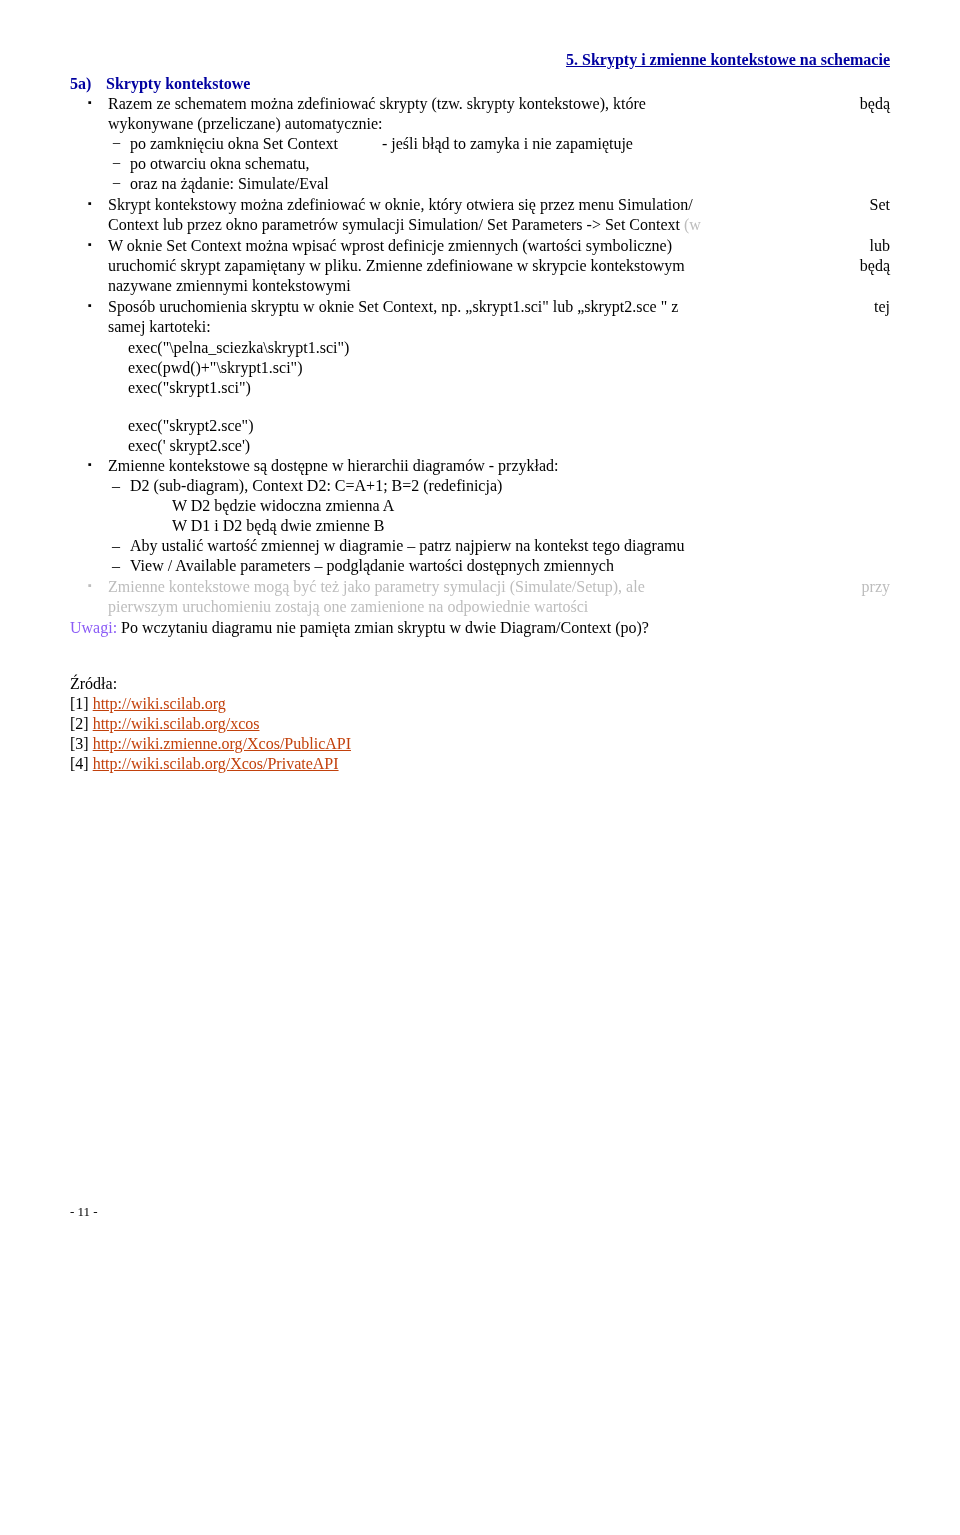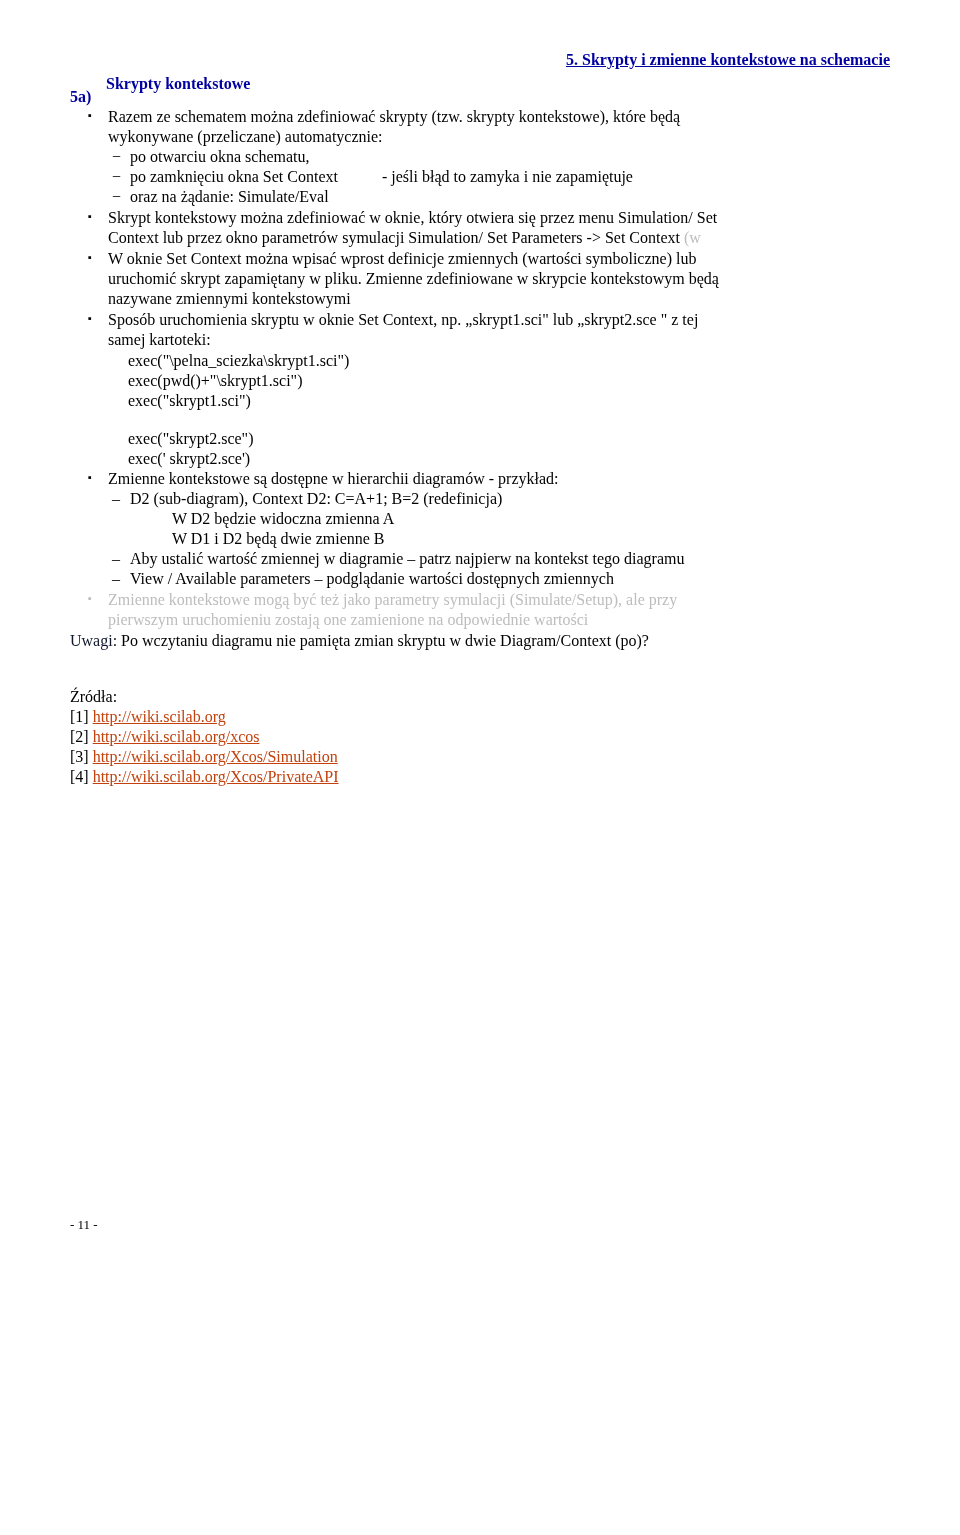--- a/index.html
+++ b/index.html
@@ -20,21 +20,21 @@
     text-decoration: underline;
     margin-bottom: 4px;
   }
   .sec-label {
     color: #0000a0;
     font-weight: bold;
   }
   .row5a {
     display: flex;
   }
-  .col5a-left { width: 36px; margin-top: 13px; }
+  .col5a-left { width: 36px; }
   ul.sqlist {
     list-style: none;
     padding-left: 0;
     margin: 0;
   }
   ul.sqlist > li {
     position: relative;
     padding-left: 38px;
     text-align: justify;
     margin-bottom: 1px;
@@ -77,47 +77,47 @@
     top: 0;
   }
   .inset { padding-left: 58px; }
   .muted { color: #bdbdbd; }
   a { color: #c2410c; text-decoration: underline; }
   .footer {
     text-align: left;
     font-size: 13px;
     margin-top: 430px;
   }
-  .uwagi { color: #0f172a; }
-  .jline { display:flex; justify-content: flex-start;}
+  .uwagi { color: #8b5cf6; }
+  .jline { display:flex; justify-content: space-between;}
   .jline > span:last-child{white-space:nowrap; margin-left:4px;}
 </style>
 </head>
 <body>
 
 <div class="title">5. Skrypty i zmienne kontekstowe na schemacie</div>
 
 <div class="row5a">
   <div class="col5a-left sec-label">5a)</div>
   <div class="sec-label">Skrypty kontekstowe</div>
 </div>
 
 <ul class="sqlist">
   <li>
     <div class="jline">
         <span>Razem ze schematem można zdefiniować skrypty (tzw. skrypty kontekstowe), które</span>
         <span>będą</span>
       </div>
     <span>wykonywane (przeliczane) automatycznie:</span>
     <ul class="dash">
-      <li>po otwarciu okna schematu,</li>
       <li>
         <span>po zamknięciu okna Set Context</span>
         <span style="margin-left:40px">- jeśli błąd to zamyka i nie zapamiętuje</span>
       </li>
+      <li>po otwarciu okna schematu,</li>
       <li>oraz na żądanie: Simulate/Eval</li>
     </ul>
   </li>
   <li>
     <div class="jline">
         <span>Skrypt kontekstowy można zdefiniować w oknie, który otwiera się przez menu Simulation/</span>
         <span>Set</span>
       </div>
     <span>Context lub przez okno parametrów symulacji Simulation/ Set Parameters -&gt; Set Context </span><span class="muted">(w</span><br>
   </li>
@@ -172,16 +172,16 @@
 
 <div>
   <span class="uwagi">Uwagi:</span><span> Po wczytaniu diagramu nie pamięta zmian skryptu w dwie Diagram/Context (po)?</span>
 </div>
 
 <div style="height:36px"></div>
 
 <div>Źródła:</div>
 <div><span>[1] </span><a>http://wiki.scilab.org</a></div>
 <div><span>[2] </span><a>http://wiki.scilab.org/xcos</a></div>
-<div><span>[3] </span><a>http://wiki.scilab.org/Xcos/Simulation</a></div>
+<div><span>[3] </span><a>http://wiki.zmienne.org/Xcos/PublicAPI</a></div>
 <div><span>[4] </span><a>http://wiki.scilab.org/Xcos/PrivateAPI</a></div>
 
 <div class="footer">- 11 -</div>
 
 </body></html>

